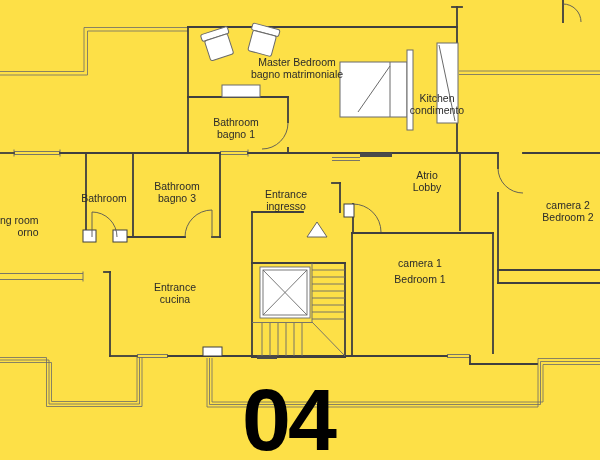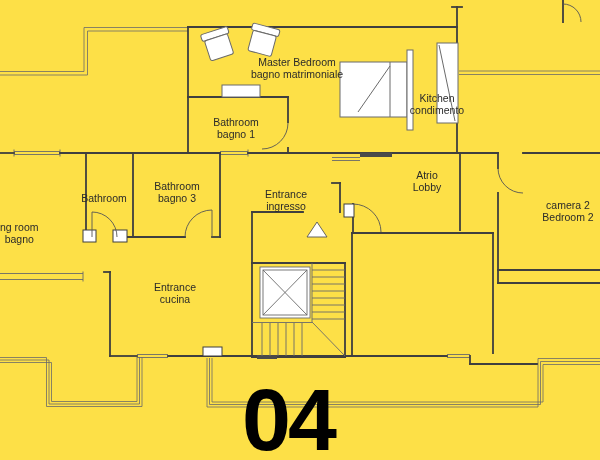--- a/index.html
+++ b/index.html
@@ -8,21 +8,21 @@
     font-family:"Liberation Sans",sans-serif;
   }
   .stage svg{position:absolute;left:0;top:0;}
   .room-label{
     position:absolute;transform:translate(-50%,-50%);
     font-size:10.5px;line-height:11.5px;color:#2a2a2a;
     text-align:center;white-space:nowrap;z-index:2;
   }
   .room-label span{display:block;}
   .room-label.wide-lines{line-height:16px;}
-  .room-label.edge-clipped{transform:translate(0,-50%);text-align:center;margin-top:7px;}
+  .room-label.edge-clipped{transform:translate(0,-50%);text-align:right;}
   .unit-number{
     position:absolute;left:288px;top:420px;transform:translate(-50%,-50%);
     font-size:88px;font-weight:700;letter-spacing:-3px;color:#000;
     line-height:1;z-index:2;white-space:nowrap;
   }
 </style>
 </head>
 <body>
 
 <div class="stage">
@@ -225,28 +225,32 @@
     <span>ingresso</span>
   </div>
 
   <div class="room-label" style="left:427px;top:181px">
     <span>Atrio</span>
     <span>Lobby</span>
   </div>
 
   <div class="room-label edge-clipped" style="left:0px;top:226px">
     <span>ng room</span>
-    <span>bagno</span>
+    <span>orno</span>
   </div>
 
   <div class="room-label" style="left:175px;top:293px">
     <span>Entrance</span>
     <span>cucina</span>
   </div>
 
+  <div class="room-label wide-lines" style="left:420px;top:271px">
+    <span>camera 1</span>
+    <span>Bedroom 1</span>
+  </div>
 
   <div class="room-label" style="left:568px;top:211px">
     <span>camera 2</span>
     <span>Bedroom 2</span>
   </div>
 
   <div class="unit-number">04</div>
 
 </div>
 

